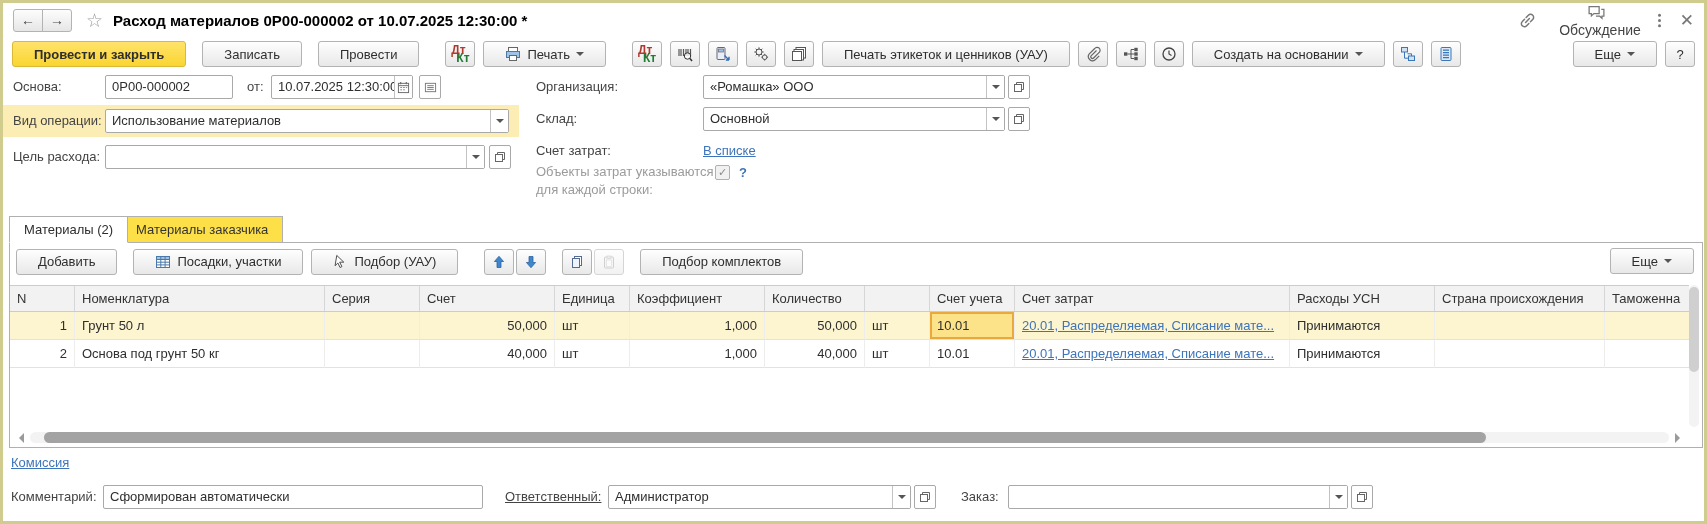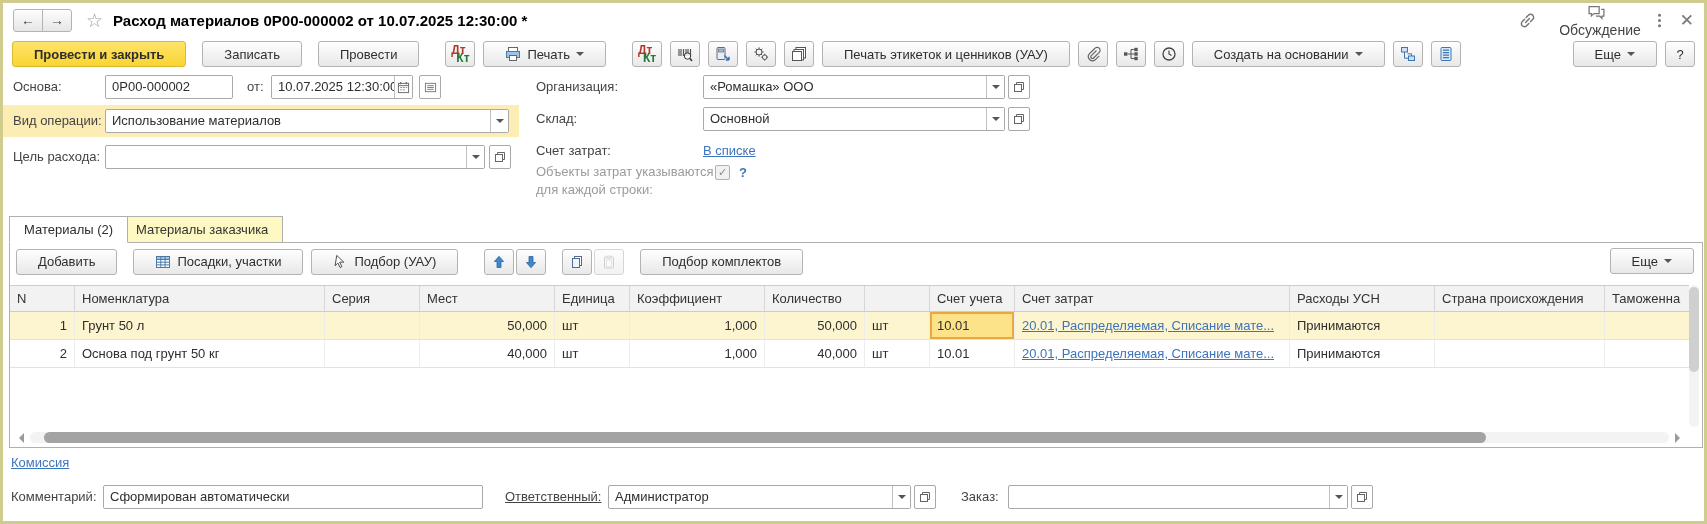--- a/index.html
+++ b/index.html
@@ -46,21 +46,21 @@
   .op-band { position:absolute; left:0; top:36px; width:516px; height:32px; background:#fcedb5; }
   .link { color:#3e74ba; text-decoration:underline; cursor:pointer; white-space:nowrap; }
   .chk { position:absolute; width:15px; height:15px; border:1px solid #b0b0b0; background:#f1f1f1; border-radius:2px;
          display:flex; align-items:center; justify-content:center; font-size:11px; color:#8a8a8a; }
   .qmark { position:absolute; color:#3e74ba; font-weight:bold; cursor:pointer; line-height:18px; }
 
   
   .tabs { position:absolute; top:213px; left:6px; display:flex; z-index:3; }
   .tab { height:27px; line-height:25px; padding:0 14px; border:1px solid #b0b0b0; cursor:pointer; }
   .tab.active { background:#fff; border-bottom:1px solid #fff; z-index:2; }
-  .tab.inactive { background:#fef9c3; margin-left:-1px; color:#333;padding-left:8px; }
+  .tab.inactive { background:#fde047; margin-left:-1px; color:#333;padding-left:8px; }
 
   
   .panel { position:absolute; top:239px; left:6px; width:1694px; height:206px; border:1px solid #b0b0b0; background:#fff; }
   .ttoolbar { position:absolute; top:5px; left:6px; right:70px; height:27px; display:flex; align-items:center;text-align:right; }
   .ttoolbar .btn { height:26px; }
   .more-btn { position:absolute; top:5px; right:8px; }
   .arr-btn svg { display:block; }
 
   .tgrid { position:absolute; top:42px; left:0; right:13px; overflow:hidden; }
   .trow { display:flex; width:1690px; }
@@ -403,21 +403,21 @@
     <div class="btn more-btn">
         <span>Еще</span>
         <span class="caret"></span>
       </div>
 
     <div class="tgrid">
       <div class="trow thead">
         <div class="cell c0">N</div>
         <div class="cell c1">Номенклатура</div>
         <div class="cell c2">Серия</div>
-        <div class="cell c3">Мест</div>
+        <div class="cell c3">Счет</div>
         <div class="cell c4">Единица</div>
         <div class="cell c5">Коэффициент</div>
         <div class="cell c6">Количество</div>
         <div class="cell c7"></div>
         <div class="cell c8">Счет учета</div>
         <div class="cell c9">Счет затрат</div>
         <div class="cell c10">Расходы УСН</div>
         <div class="cell c11">Страна происхождения</div>
         <div class="cell c12">Таможенна</div>
       </div>

